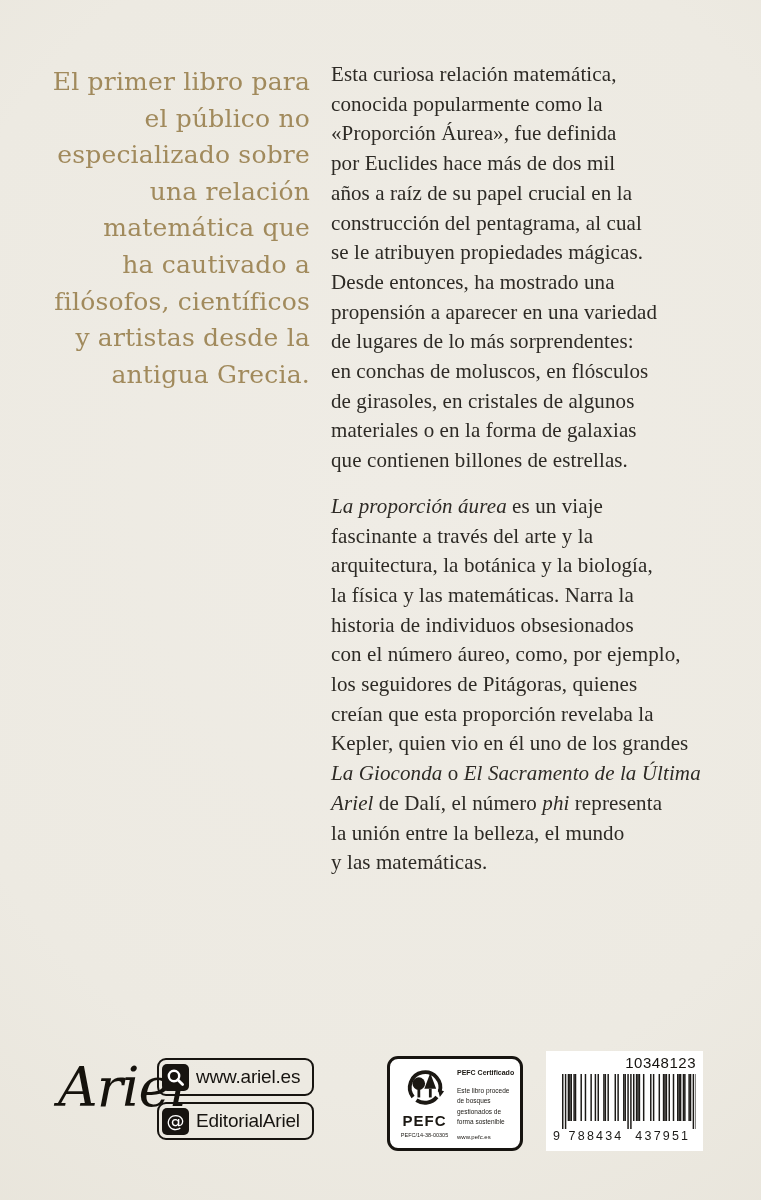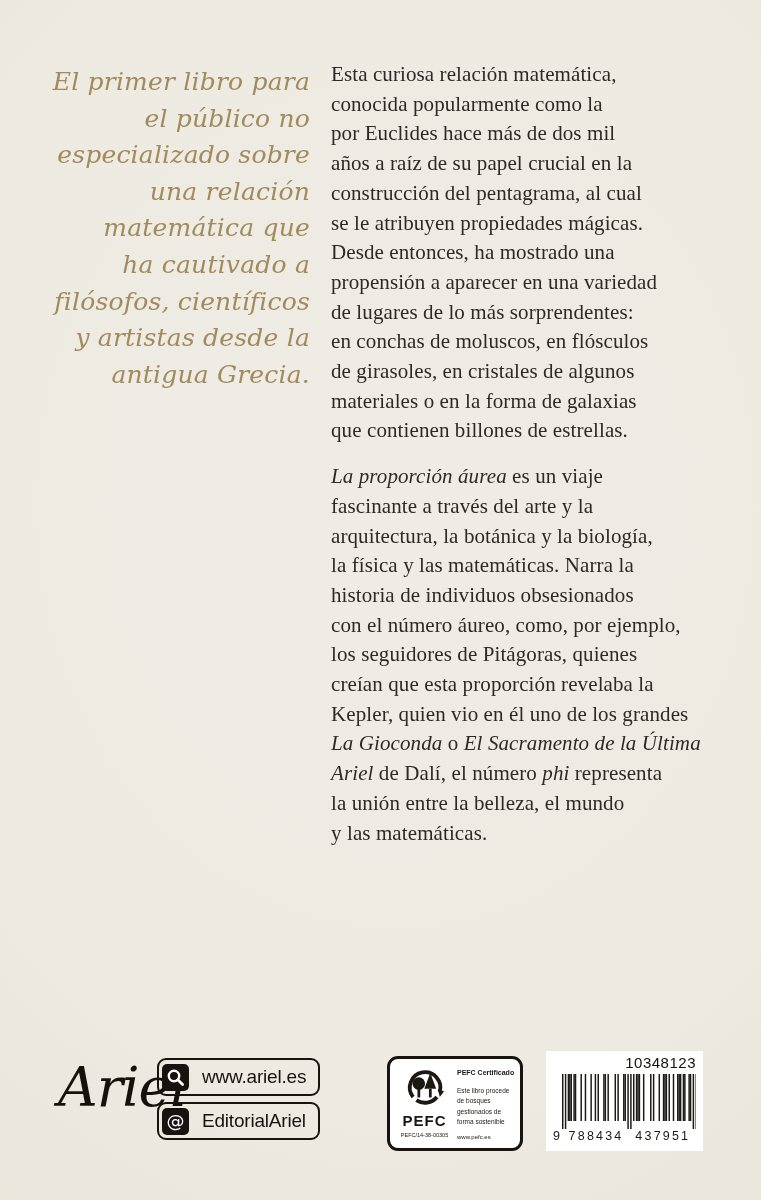--- a/index.html
+++ b/index.html
@@ -10,21 +10,20 @@
     background:radial-gradient(ellipse 120% 90% at 52% 42%, #efece5 0%, #edeae2 55%, #e5e1d6 100%);
     overflow:hidden;
     font-family:"Liberation Serif", serif;
   }
 
   
   .blurb{
     position:absolute;top:64px;right:451px;width:295px;
     text-align:right;
     font-family:"DejaVu Serif", serif;
-    font-style:italic;
     font-size:25px;line-height:36.6px;
     color:#a18a5c;
     letter-spacing:.2px;
   }
 
   
   .synopsis{
     position:absolute;left:331px;top:60px;width:424px;
     font-size:21px;line-height:29.7px;
     color:#2d2a25;
@@ -47,21 +46,21 @@
     border:2.5px solid #171410;border-radius:9px;
     padding:3px;height:38px;box-sizing:border-box;width:fit-content;
     background:transparent;
   }
   .badge .iconbox{
     width:27px;height:27px;border-radius:5px;background:#171410;
     display:flex;align-items:center;justify-content:center;flex:0 0 auto;
   }
   .badge .lbl{
     font-family:"Liberation Sans", sans-serif;
-    font-size:19px;color:#171410;padding:0 9px 0 13px;letter-spacing:-.2px;
+    font-size:19px;color:#171410;padding:0 9px 0 7px;letter-spacing:-.2px;
   }
   .at-glyph{color:#fff;font-family:"DejaVu Sans", sans-serif;font-size:18px;line-height:1;}
 
   
   .pefc{
     position:absolute;left:387px;top:1056px;width:136px;height:95px;
     background:#fff;border:3px solid #171410;border-radius:11px;
     box-sizing:border-box;display:flex;gap:5px;padding:6px 5px 6px 7px;
     font-family:"Liberation Sans", sans-serif;color:#1b1813;
   }
@@ -99,20 +98,21 @@
       <div class="ln">ha cautivado a</div>
       <div class="ln">filósofos, científicos</div>
       <div class="ln">y artistas desde la</div>
       <div class="ln">antigua Grecia.</div>
     </div>
 
   <div class="synopsis">
       <div class="para">
         <div class="ln"><span>Esta curiosa relación matemática,</span></div>
         <div class="ln"><span>conocida popularmente como la</span></div>
+        <div class="ln"><span>«Proporción Áurea», fue definida</span></div>
         <div class="ln"><span>por Euclides hace más de dos mil</span></div>
         <div class="ln"><span>años a raíz de su papel crucial en la</span></div>
         <div class="ln"><span>construcción del pentagrama, al cual</span></div>
         <div class="ln"><span>se le atribuyen propiedades mágicas.</span></div>
         <div class="ln"><span>Desde entonces, ha mostrado una</span></div>
         <div class="ln"><span>propensión a aparecer en una variedad</span></div>
         <div class="ln"><span>de lugares de lo más sorprendentes:</span></div>
         <div class="ln"><span>en conchas de moluscos, en flósculos</span></div>
         <div class="ln"><span>de girasoles, en cristales de algunos</span></div>
         <div class="ln"><span>materiales o en la forma de galaxias</span></div>

